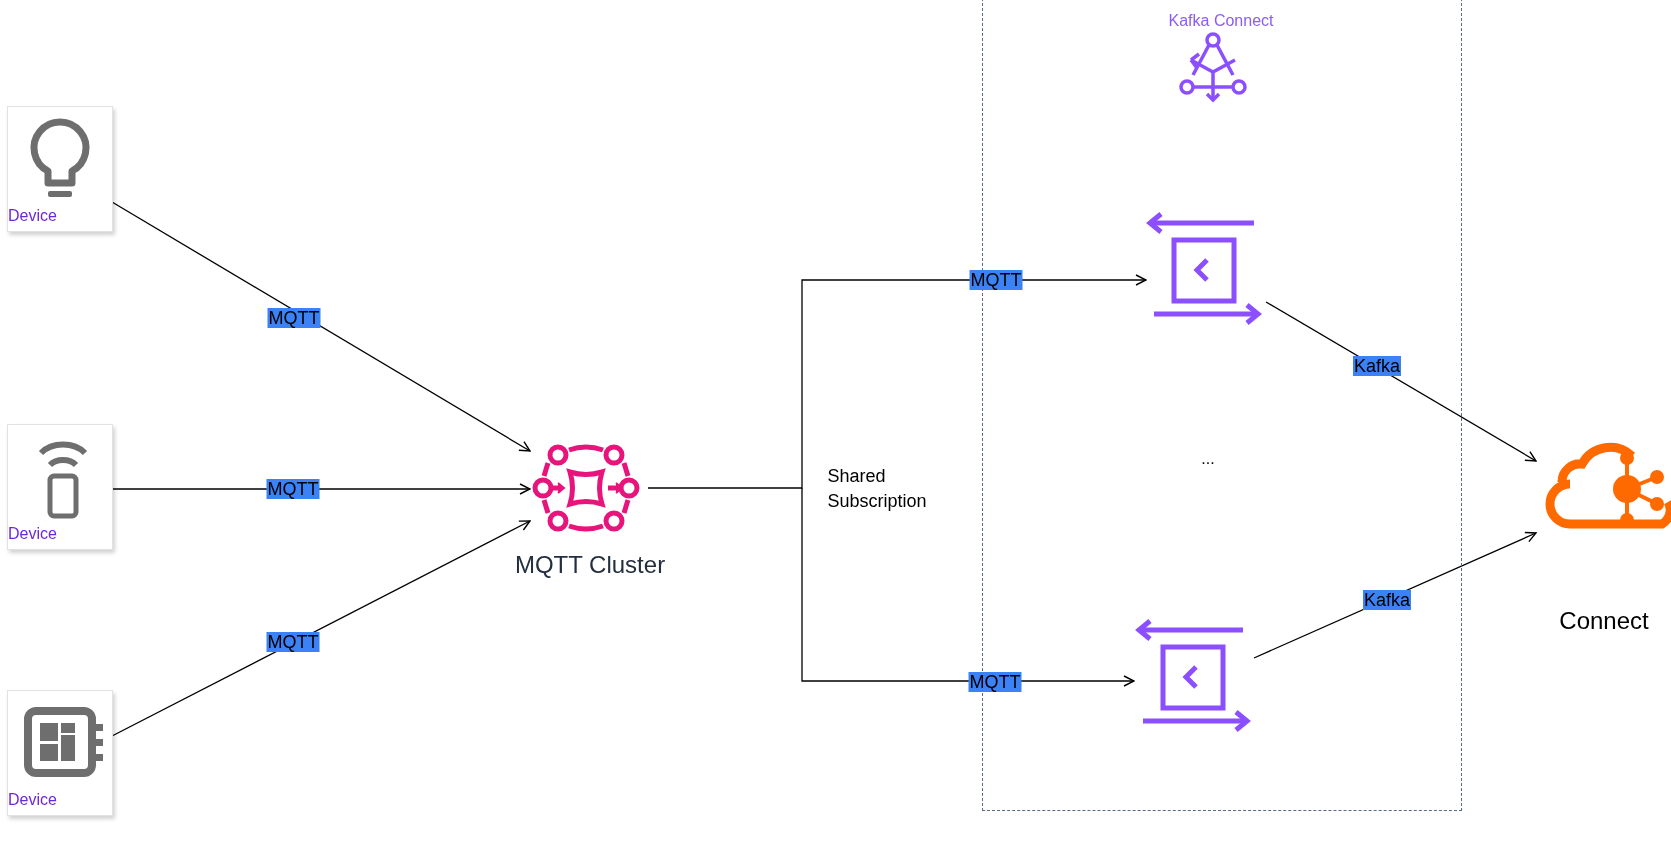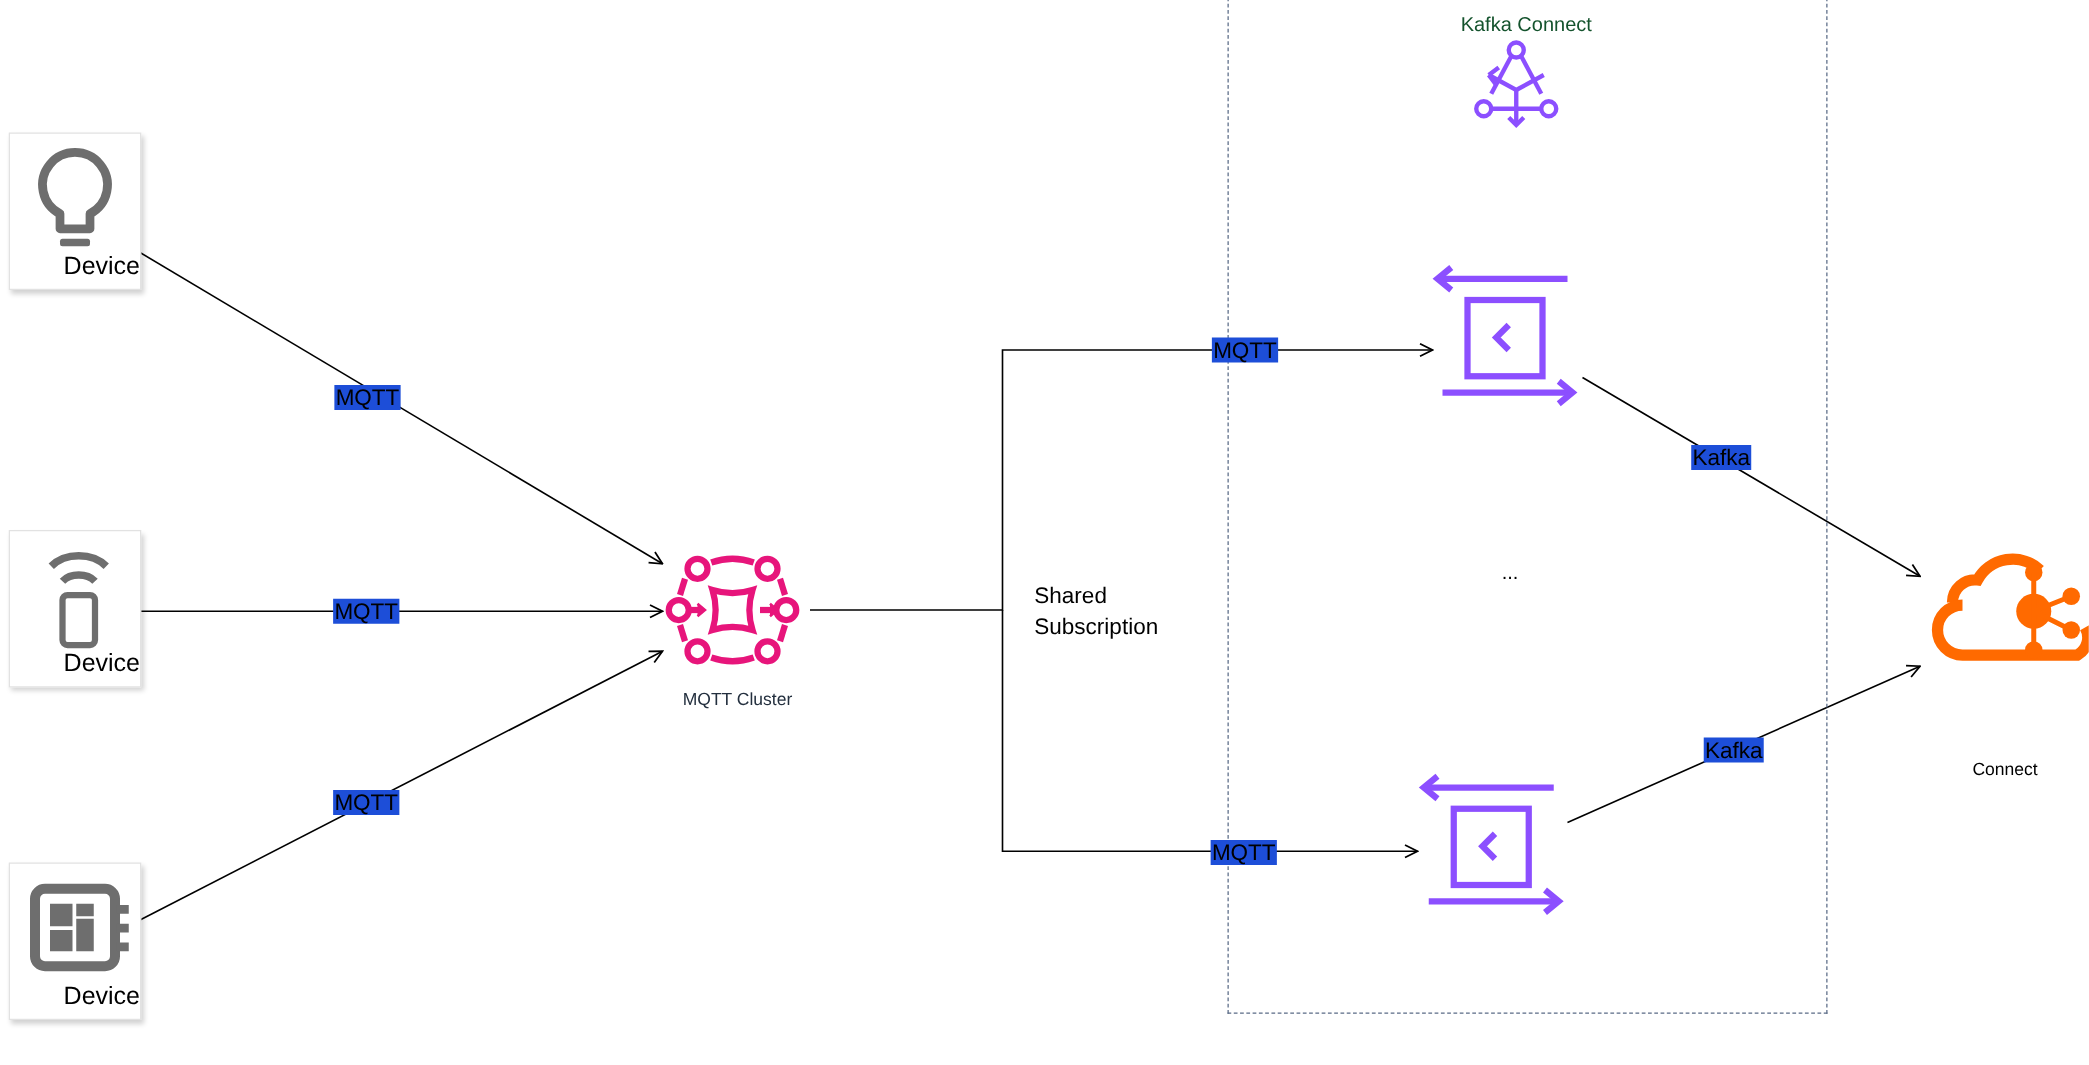--- a/index.html
+++ b/index.html
@@ -2,27 +2,27 @@
 <html><head>
 <meta charset="utf-8">
 <style>
   html, body { margin: 0; padding: 0; background: #ffffff; }
   body { width: 1671px; height: 852px; position: relative; overflow: hidden;
          font-family: "Liberation Sans", sans-serif; }
   #canvas { position: absolute; left: 0; top: 0; width: 1671px; height: 852px; }
   .device-card { position: absolute; width: 104px; height: 124px; background: #ffffff;
                  border: 1px solid #e2e2e2; box-shadow: 2px 3px 4px rgba(0,0,0,0.18); }
   .device-card svg { position: absolute; left: 0; top: 0; }
-  .device-label { position: absolute; left: 0; width: 100%; bottom: 6px; text-align: right;
-                  font-size: 20px; color: #000000; }
-  .edge-label { position: absolute; font-size: 18px; color: #000; background: #1d4ed8;
+  .device-label { position: absolute; left: 0; width: 100%; bottom: 6px; text-align: left;
+                  font-size: 16px; color: #6d28d9; }
+  .edge-label { position: absolute; font-size: 18px; color: #000; background: #3b82f6;
                 line-height: 20px; white-space: nowrap; transform: translate(-50%, -50%); padding: 0 1px; }
-  .node-label { position: absolute; font-size: 14px; white-space: nowrap; transform: translateX(-50%); }
+  .node-label { position: absolute; font-size: 24px; white-space: nowrap; transform: translateX(-50%); }
   .group-box { position: absolute; border: 1.5px dashed #5a6b86; }
-  .group-label { position: absolute; font-size: 16px; color: #14532d; transform: translateX(-50%); white-space: nowrap; }
+  .group-label { position: absolute; font-size: 16px; color: #8b5cf6; transform: translateX(-50%); white-space: nowrap; }
   .shared-label { position: absolute; font-size: 18px; line-height: 25px; transform: translateX(-50%); white-space: nowrap; }
   .ellipsis { position: absolute; font-size: 16px; transform: translateX(-50%); }
 </style>
 </head>
 <body>
 
 <svg id="canvas" width="1671" height="852" viewBox="0 0 1671 852">
   <defs>
     <marker id="arrow" viewBox="0 0 12 12" refX="11" refY="6" markerWidth="12" markerHeight="12" orient="auto" markerUnits="userSpaceOnUse">
       <path d="M1,1 L11,6 L1,11" fill="none" stroke="#000" stroke-width="1.4"></path>

